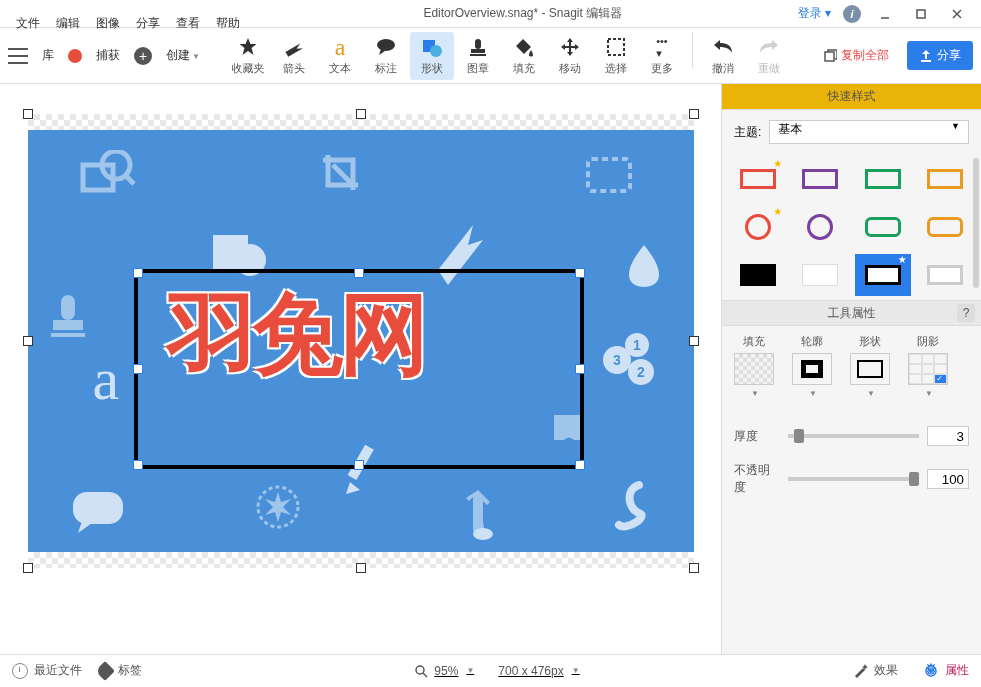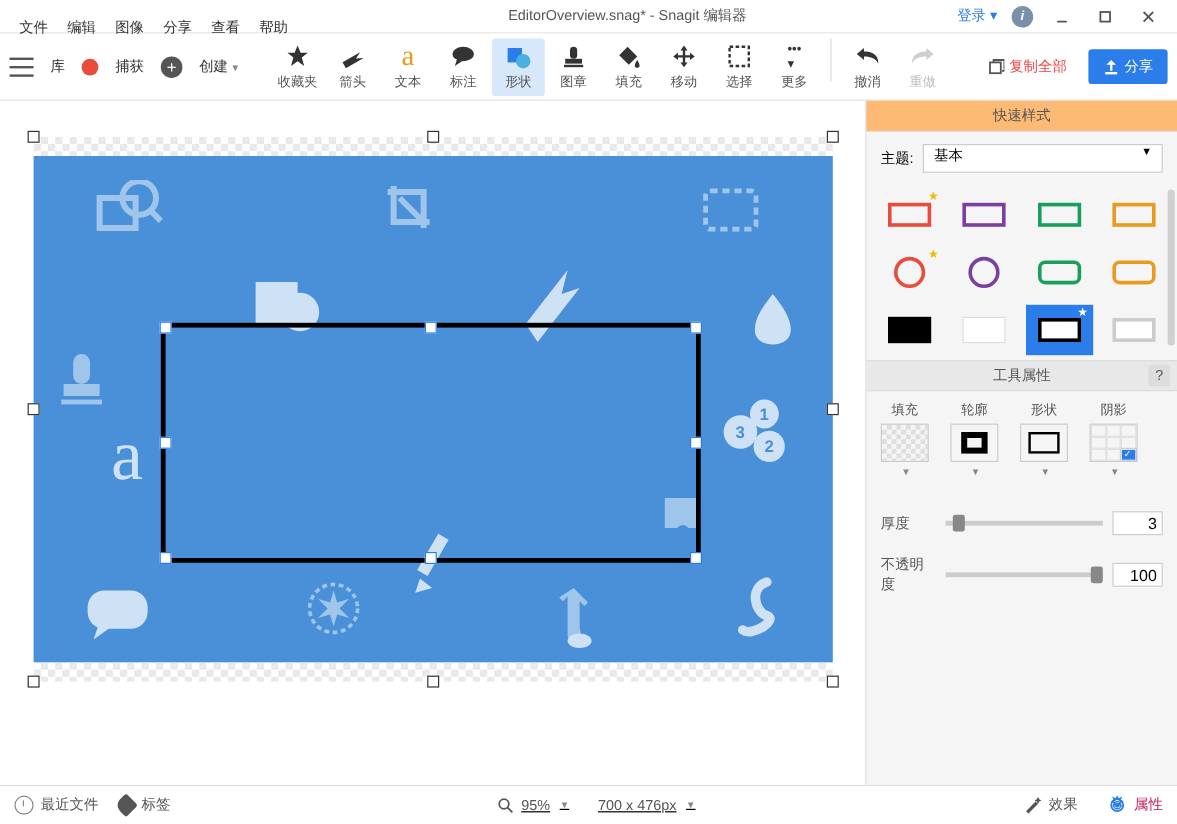--- a/index.html
+++ b/index.html
@@ -54,21 +54,21 @@
     .handle.mr { top: 50%; right: -5px; margin-top: -5px; } .handle.bl { bottom: -5px; left: -5px; }
     .handle.bm { bottom: -5px; left: 50%; margin-left: -5px; } .handle.br { bottom: -5px; right: -5px; }
     
     .bg-icon { position: absolute; color: #7fb3e6; display: flex; align-items: center; justify-content: center; }
     .shape-rect { position: absolute; top: 155px; left: 106px; width: 450px; height: 200px; border: 4px solid #000; }
     .shape-rect .handle { border-color: #2b7de9; background: #fff; width: 10px; height: 10px; }
     .watermark { position: absolute; top: 160px; left: 140px; font-size: 90px; font-weight: bold; color: #e74c3c; text-shadow: 2px 2px 0 #fff, -2px -2px 0 #fff, 2px -2px 0 #fff, -2px 2px 0 #fff; font-family: "SimHei", sans-serif; letter-spacing: -4px; }
     
     
     .right-panel { width: 260px; background: #f5f5f5; border-left: 1px solid #ddd; display: flex; flex-direction: column; }
-    .panel-header { height: 26px; background: #fdba74; display: flex; align-items: center; justify-content: center; color: #555; border-bottom: 1px solid #ddd; }
+    .panel-header { height: 26px; background: #eab308; display: flex; align-items: center; justify-content: center; color: #555; border-bottom: 1px solid #ddd; }
     .theme-row { display: flex; align-items: center; padding: 10px 12px; gap: 8px; }
     .theme-select { flex: 1; height: 24px; border: 1px solid #ccc; background: #fff; display: flex; align-items: flex-start; padding: 0 8px; justify-content: space-between; cursor: pointer; }
     .styles-grid { padding: 4px 8px; display: grid; grid-template-columns: repeat(4, 1fr); gap: 6px; overflow-y: auto; position: relative; }
     .style-swatch { height: 42px; display: flex; align-items: center; justify-content: center; position: relative; cursor: pointer; }
     .style-swatch.selected { background: #2b7de9; }
     .sw-rect { width: 36px; height: 20px; border: 3px solid; }
     .sw-circle { width: 26px; height: 26px; border: 3px solid; border-radius: 50%; }
     .sw-roundrect { width: 36px; height: 20px; border: 3px solid; border-radius: 6px; }
     .sw-fill { width: 36px; height: 22px; }
     .star-badge { position: absolute; top: 0; right: 4px; color: #f5b800; font-size: 10px; }
@@ -366,20 +366,21 @@
         <div class="shape-rect">
           <div class="handle tl"></div>
           <div class="handle tm"></div>
           <div class="handle tr"></div>
           <div class="handle ml"></div>
           <div class="handle mr"></div>
           <div class="handle bl"></div>
           <div class="handle bm"></div>
           <div class="handle br"></div>
         </div>
+        <div class="watermark">羽兔网</div>
       </div>
 
       <div class="handle tl"></div>
       <div class="handle tm"></div>
       <div class="handle tr"></div>
       <div class="handle ml"></div>
       <div class="handle mr"></div>
       <div class="handle bl"></div>
       <div class="handle bm"></div>
       <div class="handle br"></div>

